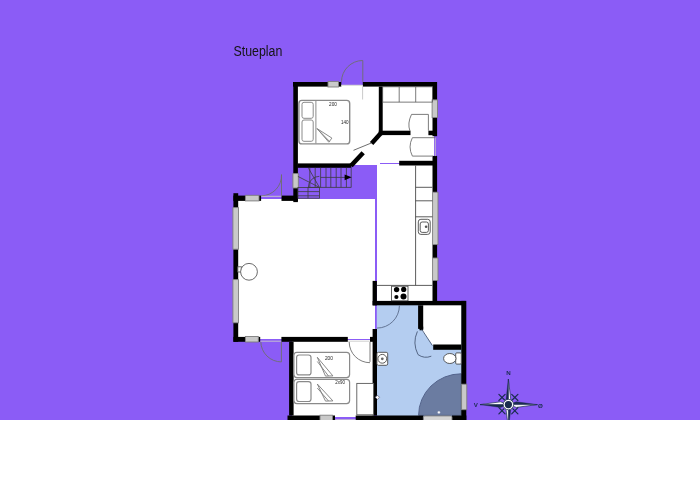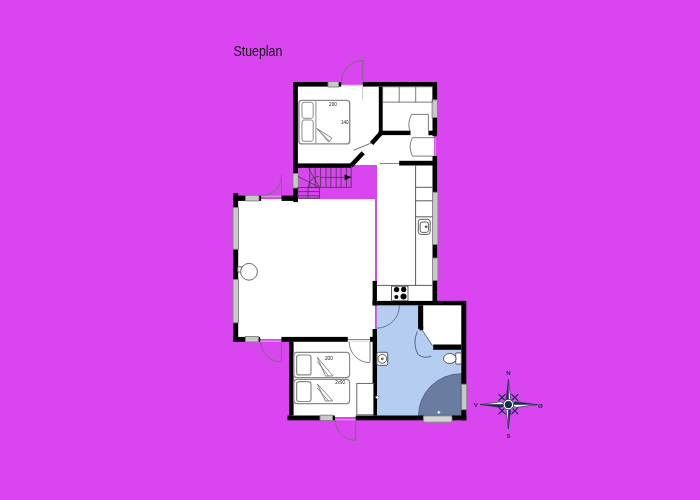--- a/index.html
+++ b/index.html
@@ -1,16 +1,16 @@
 <!DOCTYPE html>
 <html><head>
 <meta charset="utf-8">
 <style>
   html,body{margin:0;padding:0;background:#ffffff;}
-  #page{width:700px;height:500px;position:relative;background:#d946ef;font-family:"Liberation Sans",sans-serif;}
+  #page{width:700px;height:420px;position:relative;background:#8b5cf6;font-family:"Liberation Sans",sans-serif;}
   svg{position:absolute;left:0;top:0;}
   text{font-family:"Liberation Sans",sans-serif;}
 </style>
 </head>
 <body>
 <div id="page">
 <svg width="700" height="500" viewBox="0 0 700 500">
 
 <text x="233.5" y="55.6" font-size="15.2" fill="#151515" textLength="48.9" lengthAdjust="spacingAndGlyphs">Stueplan</text>
 

